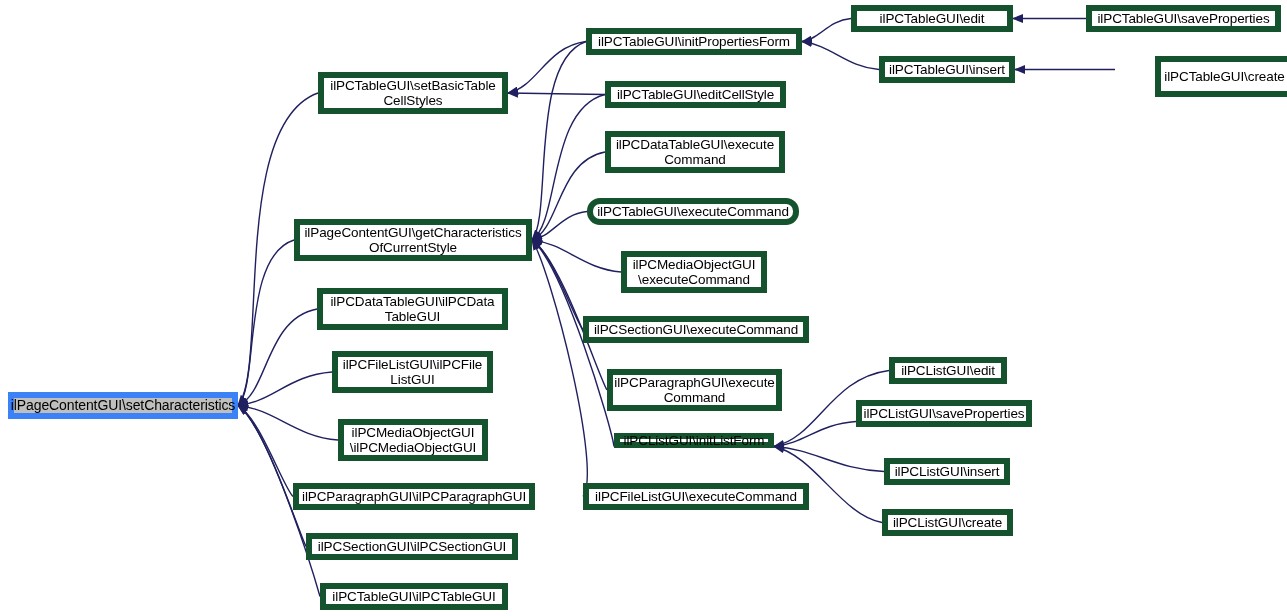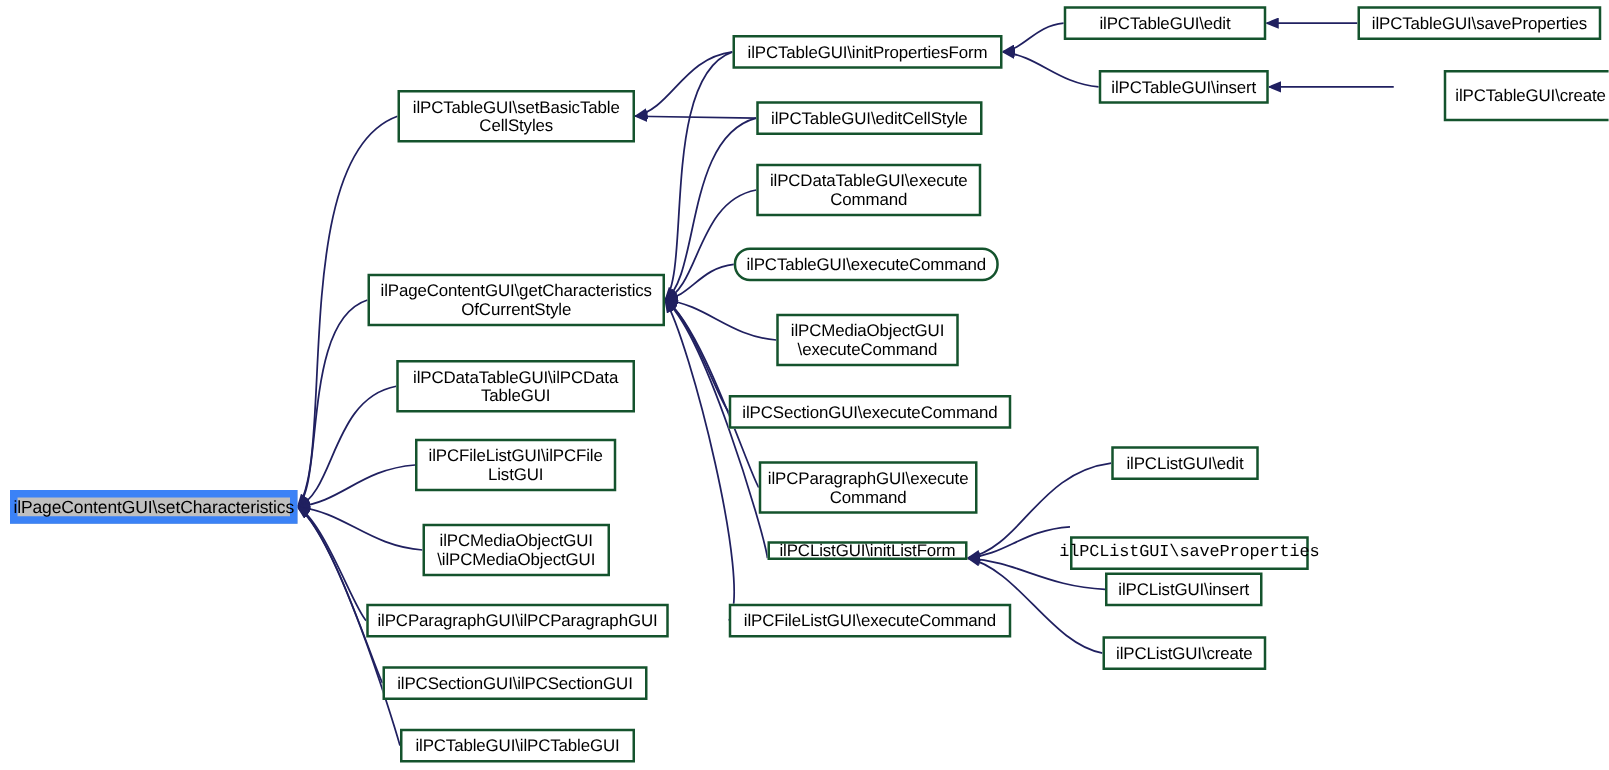--- a/index.html
+++ b/index.html
@@ -20,21 +20,21 @@
     left: 0;
     top: 0;
     width: 1287px;
     height: 616px;
     pointer-events: none;
   }
   .node {
     position: absolute;
     box-sizing: border-box;
     background: #ffffff;
-    border: 2px solid #14532d;
+    border: 6px solid #14532d;
     display: flex;
     align-items: center;
     justify-content: center;
     text-align: center;
     font-size: 13.5px;
     line-height: 15.5px;
     color: #000000;
     padding: 1px 5px;
     white-space: pre-line;
     letter-spacing: -0.1px;
@@ -110,17 +110,17 @@
       <div class="node" style="left: 583px; top: 316px; width: 226px; height: 27px;">ilPCSectionGUI\executeCommand</div>
       <div class="node" style="left: 607px; top: 369px; width: 175px; height: 42px;">ilPCParagraphGUI\execute
 Command</div>
       <div class="node" style="left: 614px; top: 433px; width: 160px; height: 15px;">ilPCListGUI\initListForm</div>
       <div class="node" style="left: 583px; top: 483px; width: 226px; height: 27px;">ilPCFileListGUI\executeCommand</div>
       <div class="node" style="left: 851px; top: 5px; width: 162px; height: 27px;">ilPCTableGUI\edit</div>
       <div class="node" style="left: 879px; top: 56px; width: 136px; height: 27px; text-align: right;">ilPCTableGUI\insert</div>
       <div class="node" style="left: 1086px; top: 5px; width: 195px; height: 27px;">ilPCTableGUI\saveProperties</div>
       <div class="node" style="left: 1115px; top: 56px; width: 139px; height: 41px; margin-left: 40px;">ilPCTableGUI\create</div>
       <div class="node" style="left: 889px; top: 357px; width: 118px; height: 27px;">ilPCListGUI\edit</div>
-      <div class="node" style="left: 856px; top: 429px; width: 191px; height: 27px; font-family: Liberation Mono, monospace;">ilPCListGUI\saveProperties</div>
+      <div class="node" style="left: 856px; top: 400px; width: 176px; height: 27px;">ilPCListGUI\saveProperties</div>
       <div class="node" style="left: 884px; top: 458px; width: 126px; height: 27px;">ilPCListGUI\insert</div>
       <div class="node" style="left: 882px; top: 509px; width: 131px; height: 27px;">ilPCListGUI\create</div>
     </div>
 </div>
 
 </body></html>

